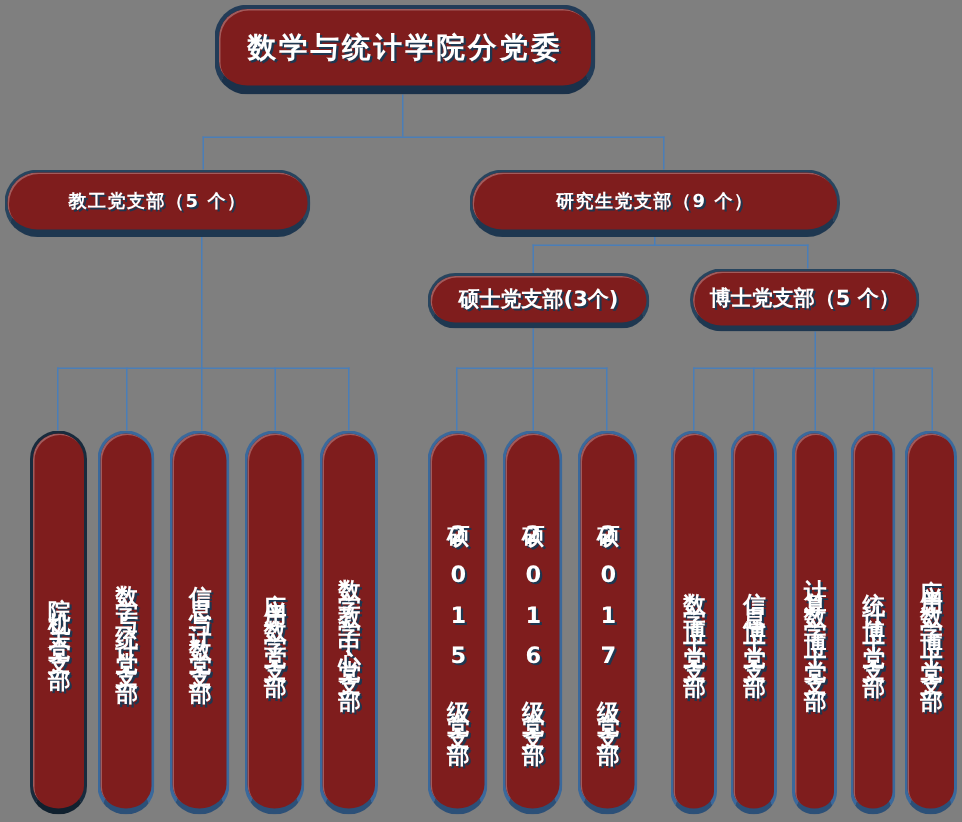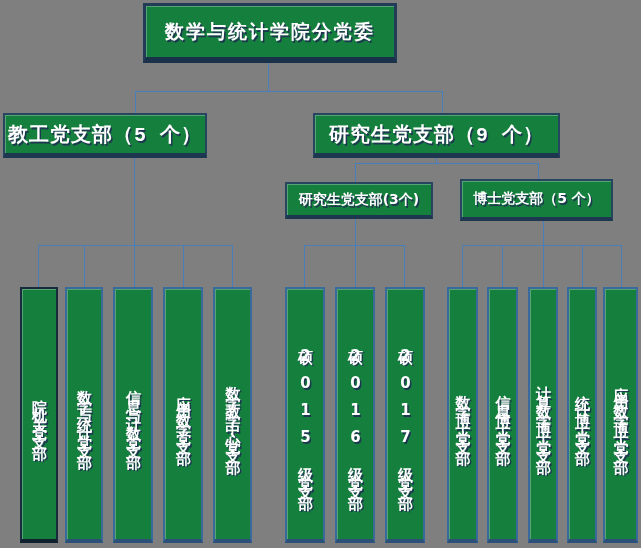--- a/index.html
+++ b/index.html
@@ -15,37 +15,37 @@
   }
   
   .vline,.hline{position:absolute;background:#4a7eb8;}
   .vline{width:1px;}
   .hline{height:1px;}
   
   .node{
     position:absolute;
     box-sizing:border-box;
     display:flex;align-items:center;justify-content:center;
-    background:#15803d;
+    background:#7f1d1d;
     color:#ffffff;
     font-weight:bold;
     text-shadow:1.5px 1.5px 0 #1e3750;
     box-shadow:inset 1px 1px 0 rgba(255,255,255,0.28);
     text-align:center;
+    border-radius:22px;
   }
   .lvl1{
     font-size:19px;letter-spacing:2px;
     border:3px solid #223c58;
     border-bottom:6px solid #1a314a;
   }
   .lvl2{
-    font-size:20px;letter-spacing:1px;
+    font-size:12px;letter-spacing:1px;
     border:2px solid #27455f;
     border-bottom:5px solid #1e3750;
-    font-family:Liberation Mono, monospace;
   }
   .lvl3{
     font-size:14px;
     border:2px solid #27455f;
     border-bottom:4px solid #1e3750;
   }
   .vbox{
     font-size:15px;
     border:2px solid #3a699c;
     border-bottom:4px solid #2c5078;
@@ -103,21 +103,21 @@
   </div>
 
   <div class="node lvl2" style="left:3px;top:113px;width:204px;height:45px">
     <span>教工党支部（5 个）</span>
   </div>
   <div class="node lvl2" style="left:313px;top:113px;width:247px;height:45px">
     <span>研究生党支部（9 个）</span>
   </div>
 
   <div class="node lvl3" style="left:285px;top:182px;width:148px;height:37px">
-    <span>研究生党支部(3个)</span>
+    <span>硕士党支部(3个)</span>
   </div>
   <div class="node lvl3" style="left:460px;top:179px;width:153px;height:42px">
     <span>博士党支部（5 个）</span>
   </div>
 
   <div class="node vbox dark" style="left:20px;top:287px;width:38px;height:256px">
     <span class="vtext">院机关党支部</span>
   </div>
   <div class="node vbox" style="left:65px;top:287px;width:38px;height:256px">
     <span class="vtext">数学与统计党支部</span>

